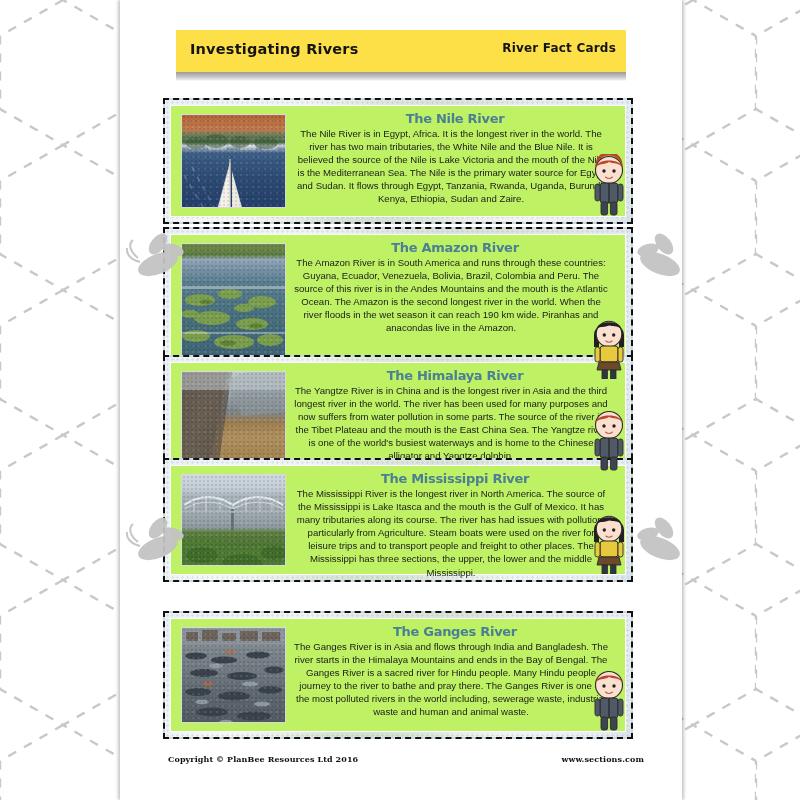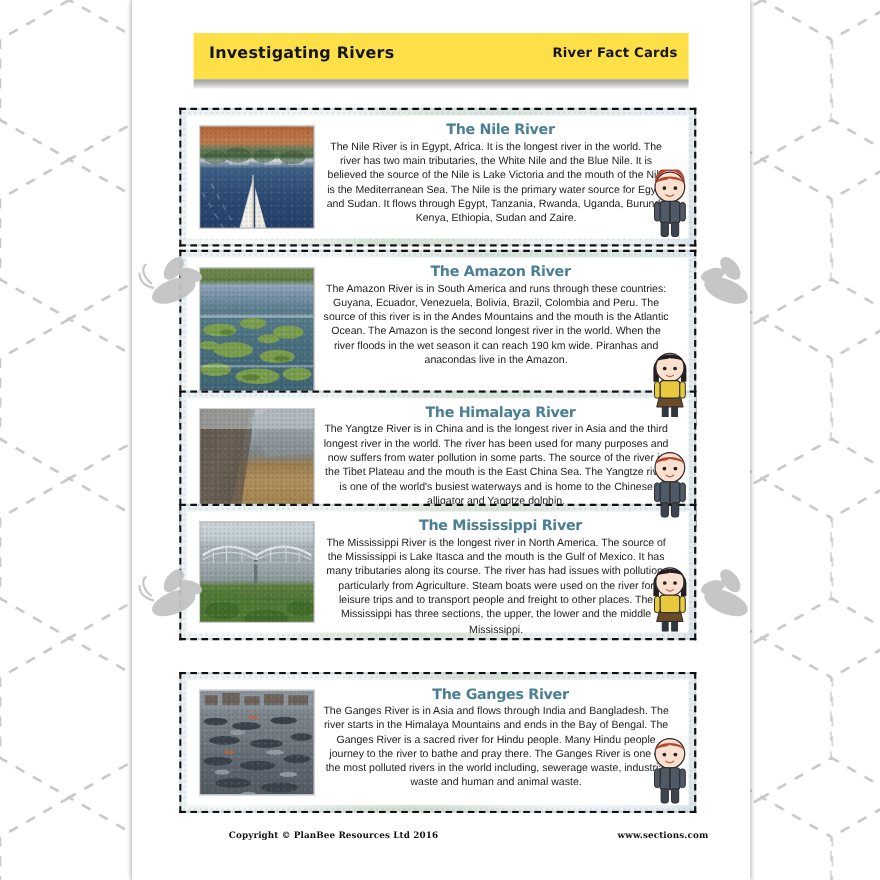--- a/index.html
+++ b/index.html
@@ -41,21 +41,21 @@
   #header-shadow{
     position:absolute;left:56px;top:72px;width:450px;height:9px;z-index:5;
     background:linear-gradient(to bottom,#9c9c9c 0%,#bdbdbd 45%,#e8e8e8 85%,#ffffff 100%);
   }
 
   
   #footer{position:absolute;left:0;right:0;top:752px;height:20px;z-index:6;}
   #footer .copyright{
     position:absolute;left:48px;top:2px;
     font-family:"DejaVu Serif", serif;font-weight:bold;
-    font-size:8px;color:#111;letter-spacing:.1px;margin-left:40px;
+    font-size:8px;color:#111;letter-spacing:.1px;
   }
   #footer .weburl{
     position:absolute;right:38px;top:2px;
     font-family:"DejaVu Serif", serif;font-weight:bold;
     font-size:8px;color:#111;letter-spacing:.1px;
   }
 
   
   .bee{position:absolute;z-index:2;opacity:.95;}
 
@@ -79,21 +79,21 @@
   .card-frame:after{
     content:"";position:absolute;inset:0;
     background-image:
       radial-gradient(rgba(120,140,150,.16) 1px, rgba(0,0,0,0) 1.4px),
       radial-gradient(rgba(255,255,255,.30) 1px, rgba(0,0,0,0) 1.4px);
     background-size:5px 5px, 7px 7px;
     background-position:0 0, 3px 2px;
   }
   .card-white{
     position:absolute;left:6px;top:6px;right:6px;bottom:6px;
-    background:#ffffff;
+    background:#bef264;
     box-shadow:0 0 0 1px rgba(255,255,255,.9);
   }
   .card-photo{
     position:absolute;left:10px;top:8px;width:103px;bottom:8px;
     border:1px solid #d9d9d9;
     background:#888;overflow:hidden;
   }
   .card-body{
     position:absolute;left:120px;right:6px;top:5px;bottom:4px;
   }

